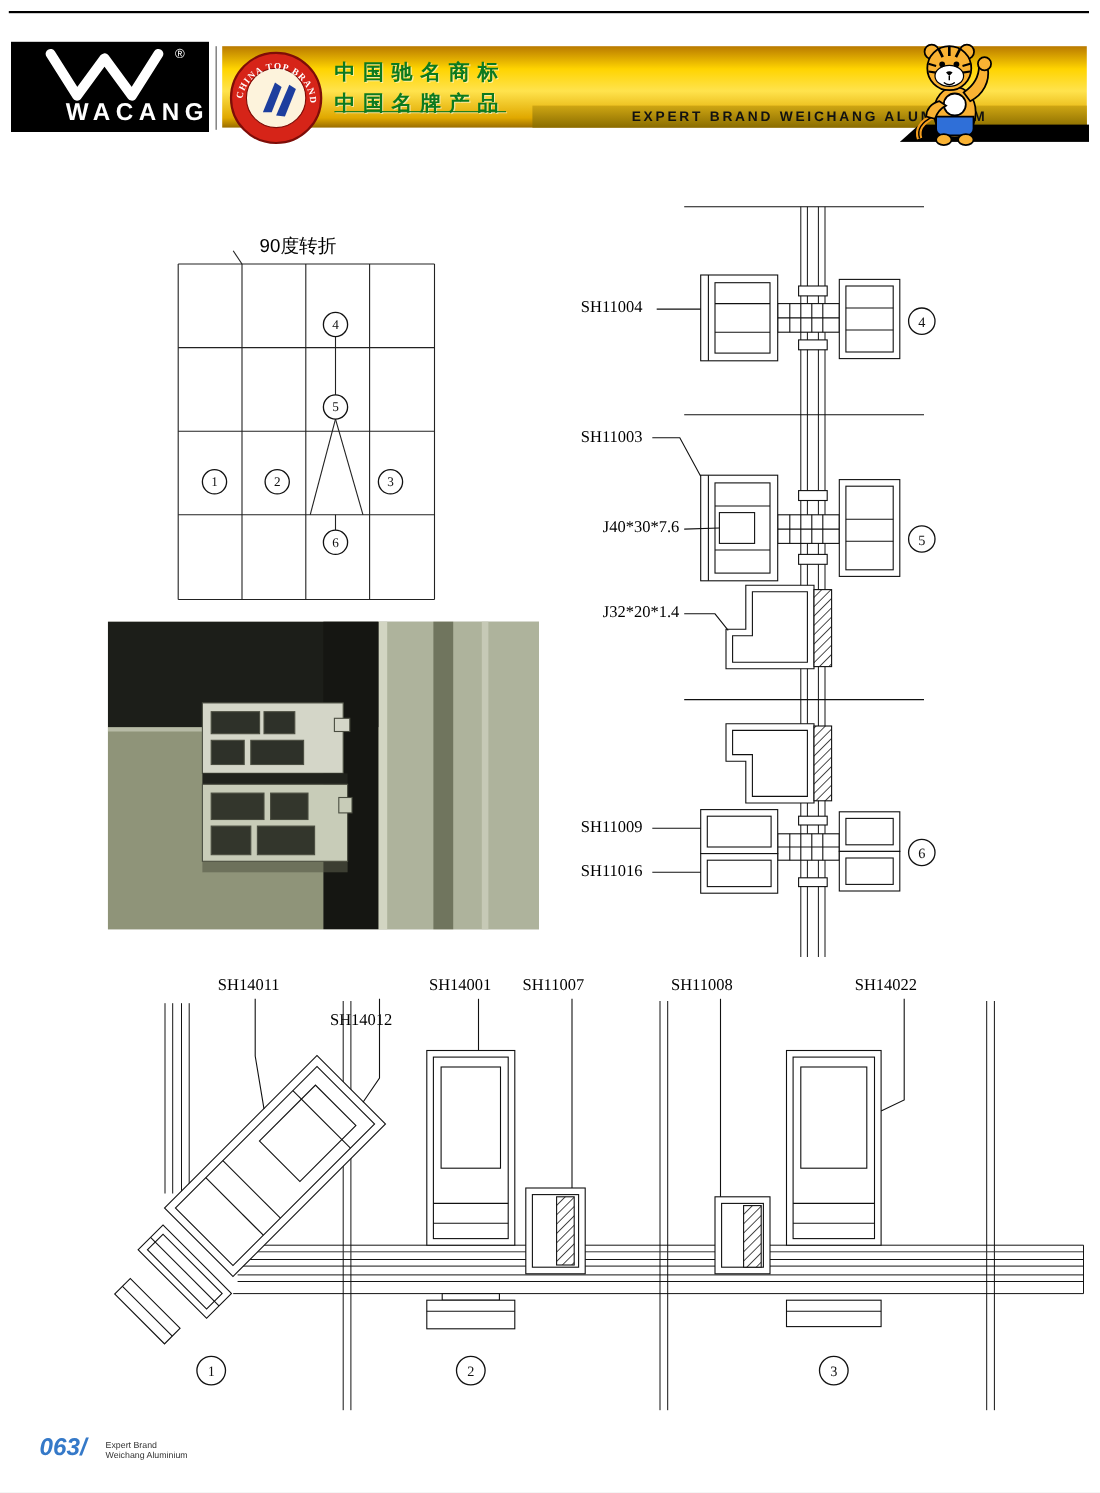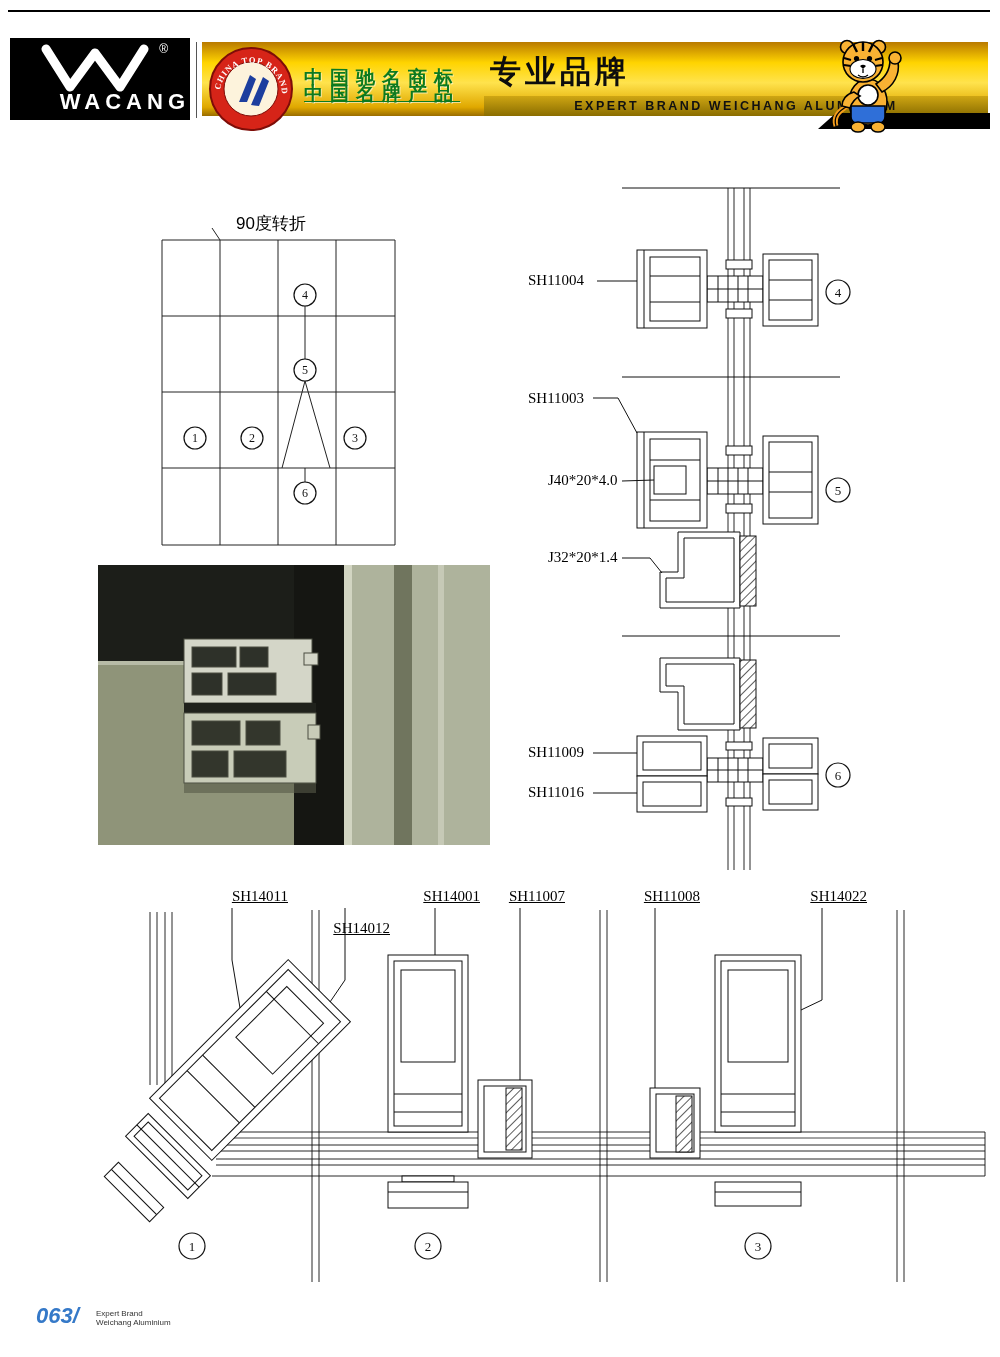--- a/index.html
+++ b/index.html
@@ -11,39 +11,39 @@
   .top-rule{position:absolute;left:8px;top:10px;width:982px;height:2px;background:#000;}
   .logo-box{position:absolute;left:10px;top:38px;width:180px;height:82px;background:#000;}
   .logo-reg{position:absolute;right:22px;top:4px;color:#fff;font-size:12px;}
   .logo-word{position:absolute;left:0;right:0;bottom:5px;text-align:right;color:#fff;
              font-weight:bold;font-size:22px;letter-spacing:5px;}
   .hdr-divider{position:absolute;left:196px;top:42px;width:1px;height:76px;background:#555;}
   .banner{position:absolute;left:202px;top:42px;width:786px;height:74px;
           background:linear-gradient(180deg,#b97a00 0%,#ffd400 28%,#ffe34d 55%,#e0a800 88%,#9a6d00 100%);}
   .claim{position:absolute;left:102px;font-weight:bold;font-size:19px;letter-spacing:7px;
          color:#0c7a1f;text-shadow:1px 1px 0 rgba(255,255,255,.55);white-space:nowrap;}
-  .claim1{top:23px;}
+  .claim1{top:11px;}
   .claim2{top:39px;text-decoration:underline;}
   .slogan{position:absolute;top:9px;font-size:31px;font-weight:900;color:#0d0d0d;
           letter-spacing:4px;white-space:nowrap;}
   .slogan1{left:288px;}
   .slogan2{left:460px;}
   .strip{position:absolute;left:282px;top:54px;width:504px;height:20px;
          background:linear-gradient(180deg,#cfa613,#8a6d00);display:flex;align-items:center;}
   .strip span{width:100%;text-align:center;font-size:12.5px;font-weight:bold;
               letter-spacing:2.5px;color:#111;}
   .wedge{position:absolute;left:818px;top:113px;width:172px;height:16px;background:#000;
          clip-path:polygon(18px 0,100% 0,100% 100%,0 100%);}
   
   .title{position:absolute;left:48px;top:158px;margin:0;font-size:17px;font-weight:bold;
          letter-spacing:1px;}
   .fig-label{position:absolute;left:192px;top:212px;font-size:17px;white-space:nowrap;margin-left:44px;}
   .plabel{position:absolute;font-family:"Liberation Serif", serif;font-size:15px;
           white-space:nowrap;text-align:center;}
-  .plabel.centered{width:90px;text-align:right;text-decoration:underline;}
+  .plabel.centered{width:90px;text-align:left;}
   
   .pageno{position:absolute;left:36px;top:1303px;font-size:22px;font-weight:bold;
           font-style:italic;color:#3579c8;}
   .footnote{position:absolute;left:96px;top:1309px;font-size:8px;line-height:9px;color:#333;}
 </style>
 </head>
 <body>
 
 <div class="page">
 
@@ -65,21 +65,20 @@
         <circle cx="45" cy="45" r="27" fill="#fdf3dc" stroke="#7e0d08" stroke-width="1"></circle>
         <path d="M33,58 L44,31 L50,35 L41,58 Z" fill="#1d3e9e"></path>
         <path d="M45,61 L57,33 L63,37 L53,62 Z" fill="#1d3e9e"></path>
         <path id="emblem-arc" d="M14,50 A31,31 0 0 1 76,50" fill="none"></path>
         <text font-size="8.5" fill="#fff" font-weight="bold" letter-spacing="1">
           <textPath href="#emblem-arc" startOffset="4">CHINA TOP BRAND</textPath>
         </text>
       </svg>
       <div class="claim claim1">中国驰名商标</div>
       <div class="claim claim2">中国名牌产品</div>
-      <div class="slogan slogan1">专业品牌</div>
       <div class="strip">
         <span>EXPERT BRAND WEICHANG ALUMINIUM</span>
       </div>
     </div>
 
     <div class="wedge"></div>
 
     <svg class="abs" style="left:820px;top:34px" width="92" height="100" viewBox="0 0 92 100">
       <g stroke="#000" stroke-width="1.6">
         <path d="M28,72 Q12,80 16,92" fill="none" stroke="#f49d1d" stroke-width="5"></path>
@@ -169,21 +168,21 @@
       <rect x="148" y="156" width="34" height="24" fill="#33362c"></rect>
       <rect x="94" y="186" width="36" height="26" fill="#33362c"></rect>
       <rect x="136" y="186" width="52" height="26" fill="#33362c"></rect>
       <rect x="210" y="160" width="12" height="14" fill="#c8ccb8"></rect>
     </g>
     <rect x="86" y="218" width="132" height="10" fill="#565a48" opacity="0.6"></rect>
   </svg>
 
   <div class="plabel" style="left:528px;top:272px">SH11004</div>
   <div class="plabel" style="left:528px;top:390px">SH11003</div>
-  <div class="plabel" style="left:548px;top:472px">J40*20*4.0</div>
+  <div class="plabel" style="left:548px;top:472px">J40*30*7.6</div>
   <div class="plabel" style="left:548px;top:549px">J32*20*1.4</div>
   <div class="plabel" style="left:528px;top:744px">SH11009</div>
   <div class="plabel" style="left:528px;top:784px">SH11016</div>
 
   <svg class="abs" style="left:500px;top:180px" width="370" height="700" viewBox="0 0 370 700">
     <defs>
       <pattern id="hatch" width="6" height="6" patternUnits="userSpaceOnUse" patternTransform="rotate(45)">
         <rect width="6" height="6" fill="#fff"></rect>
         <line x1="0" y1="0" x2="0" y2="6" stroke="#333" stroke-width="1.6"></line>
       </pattern>

